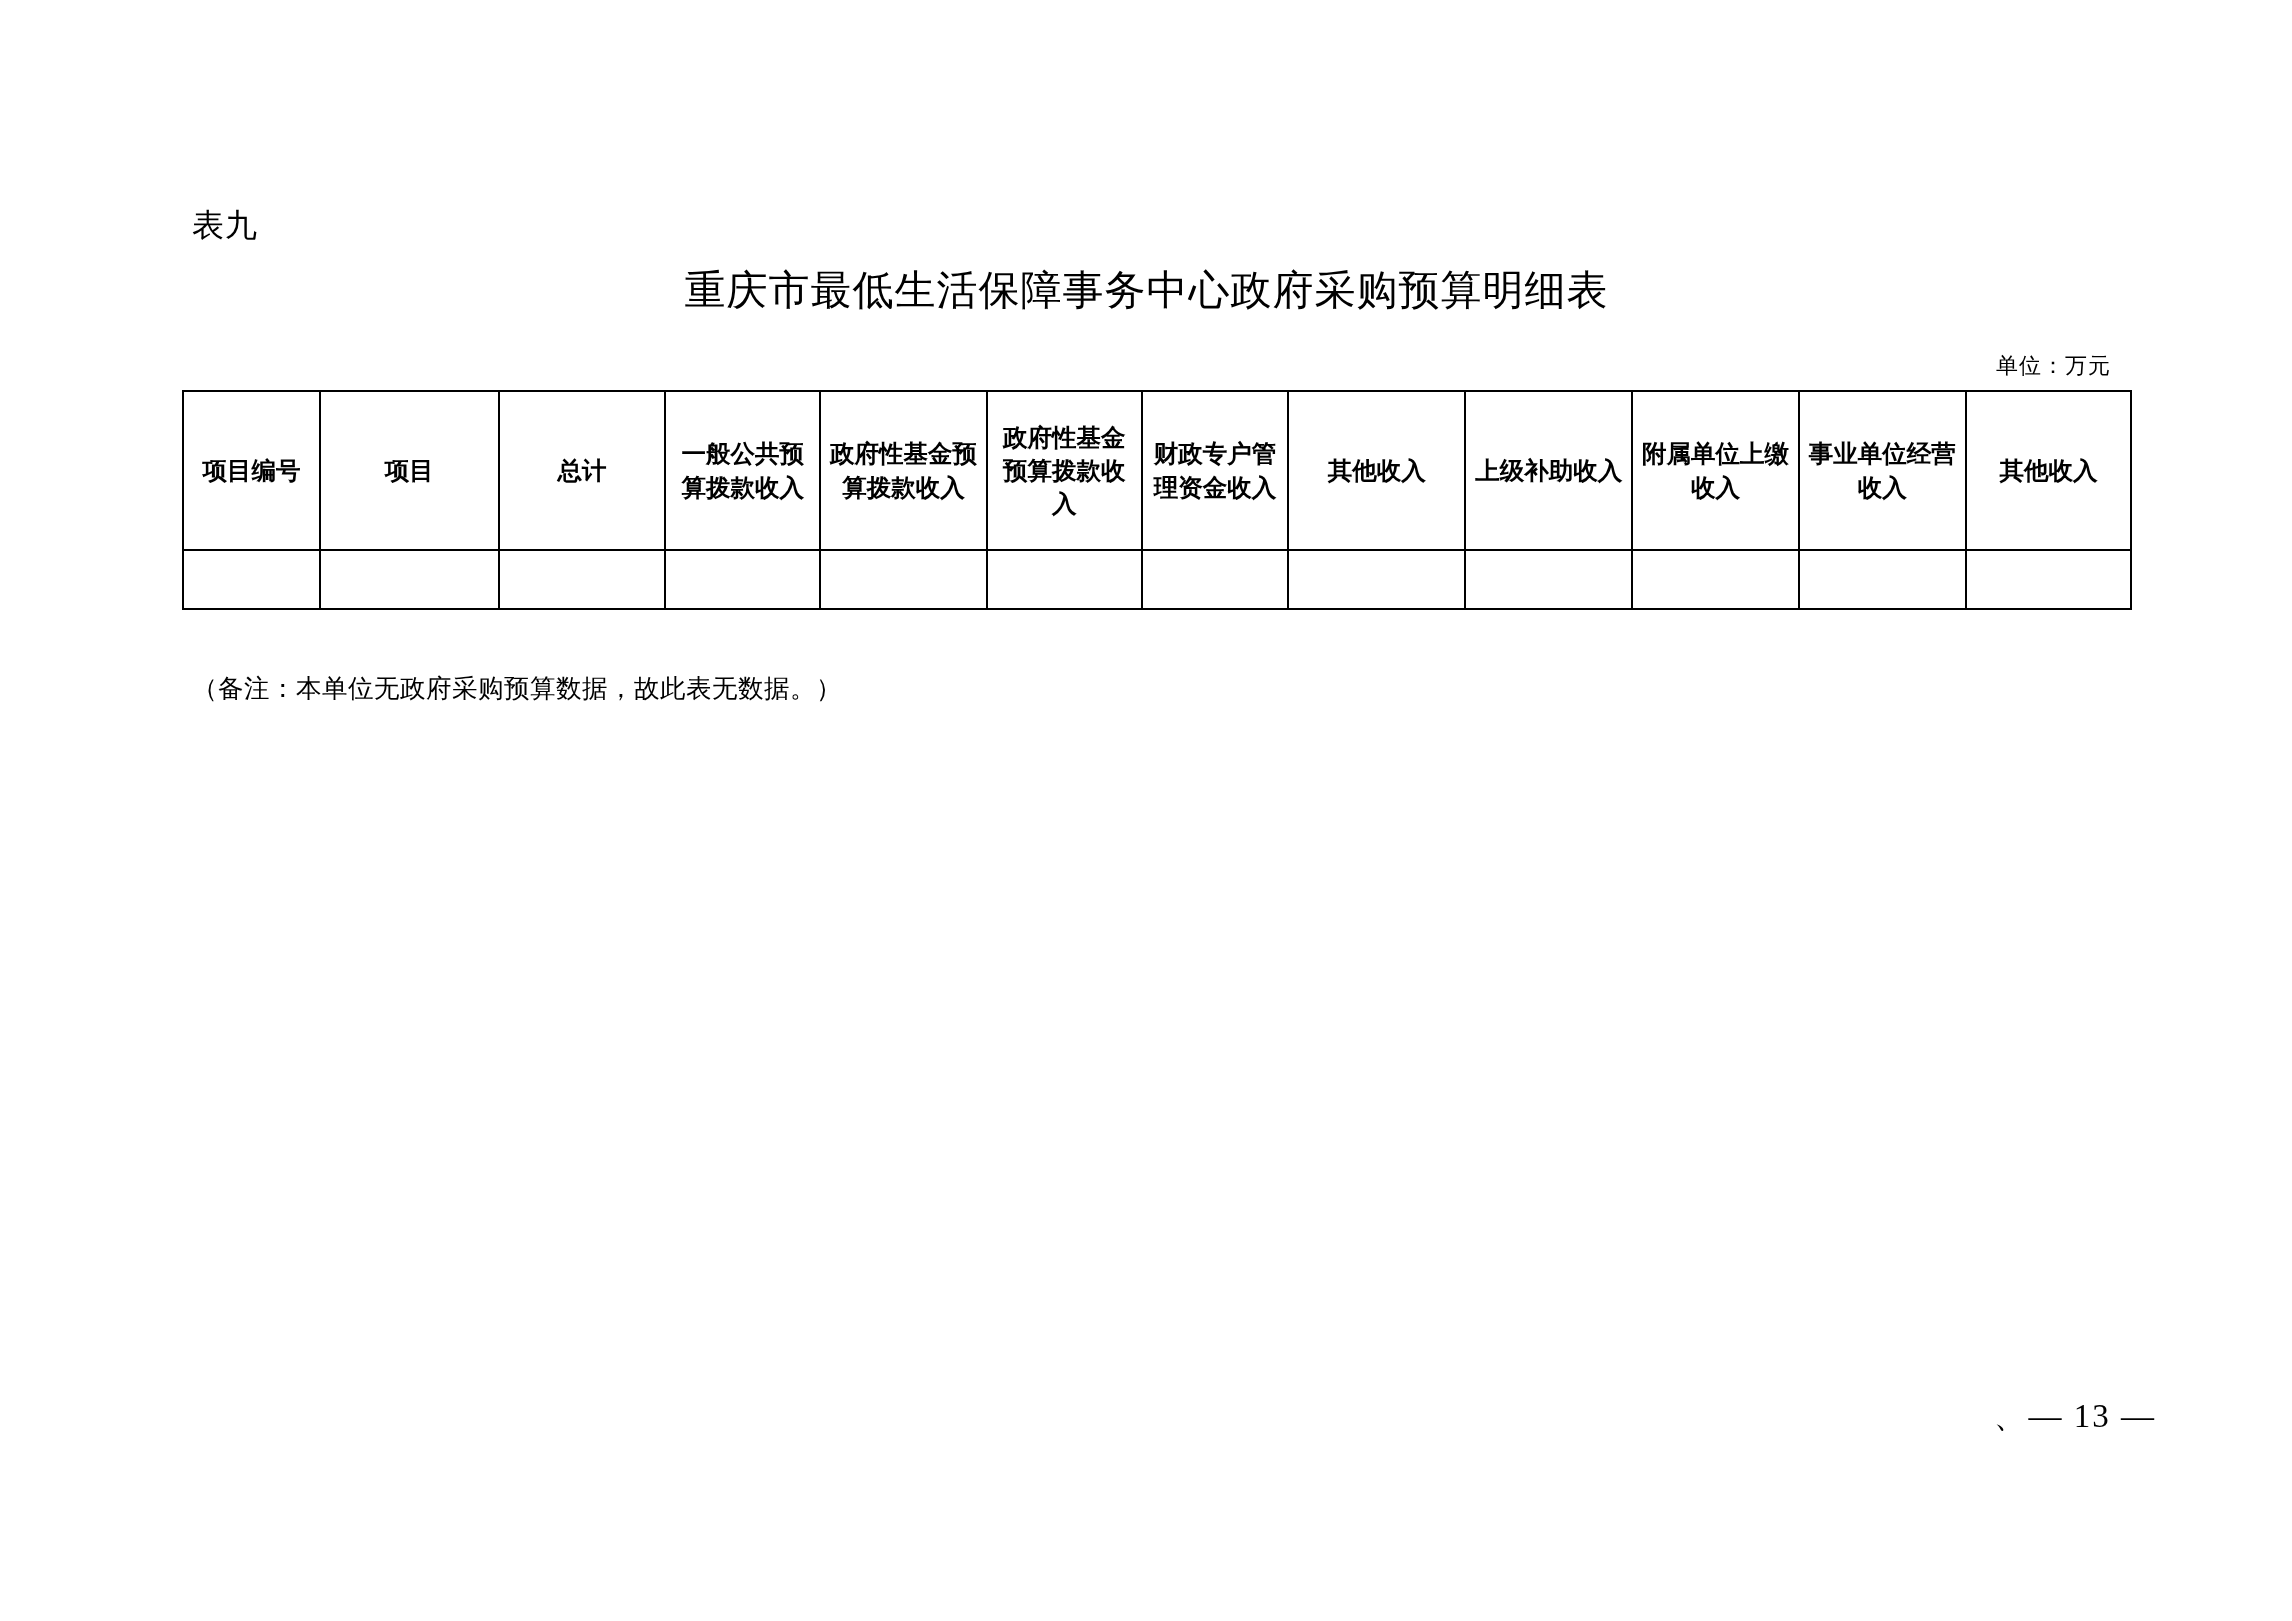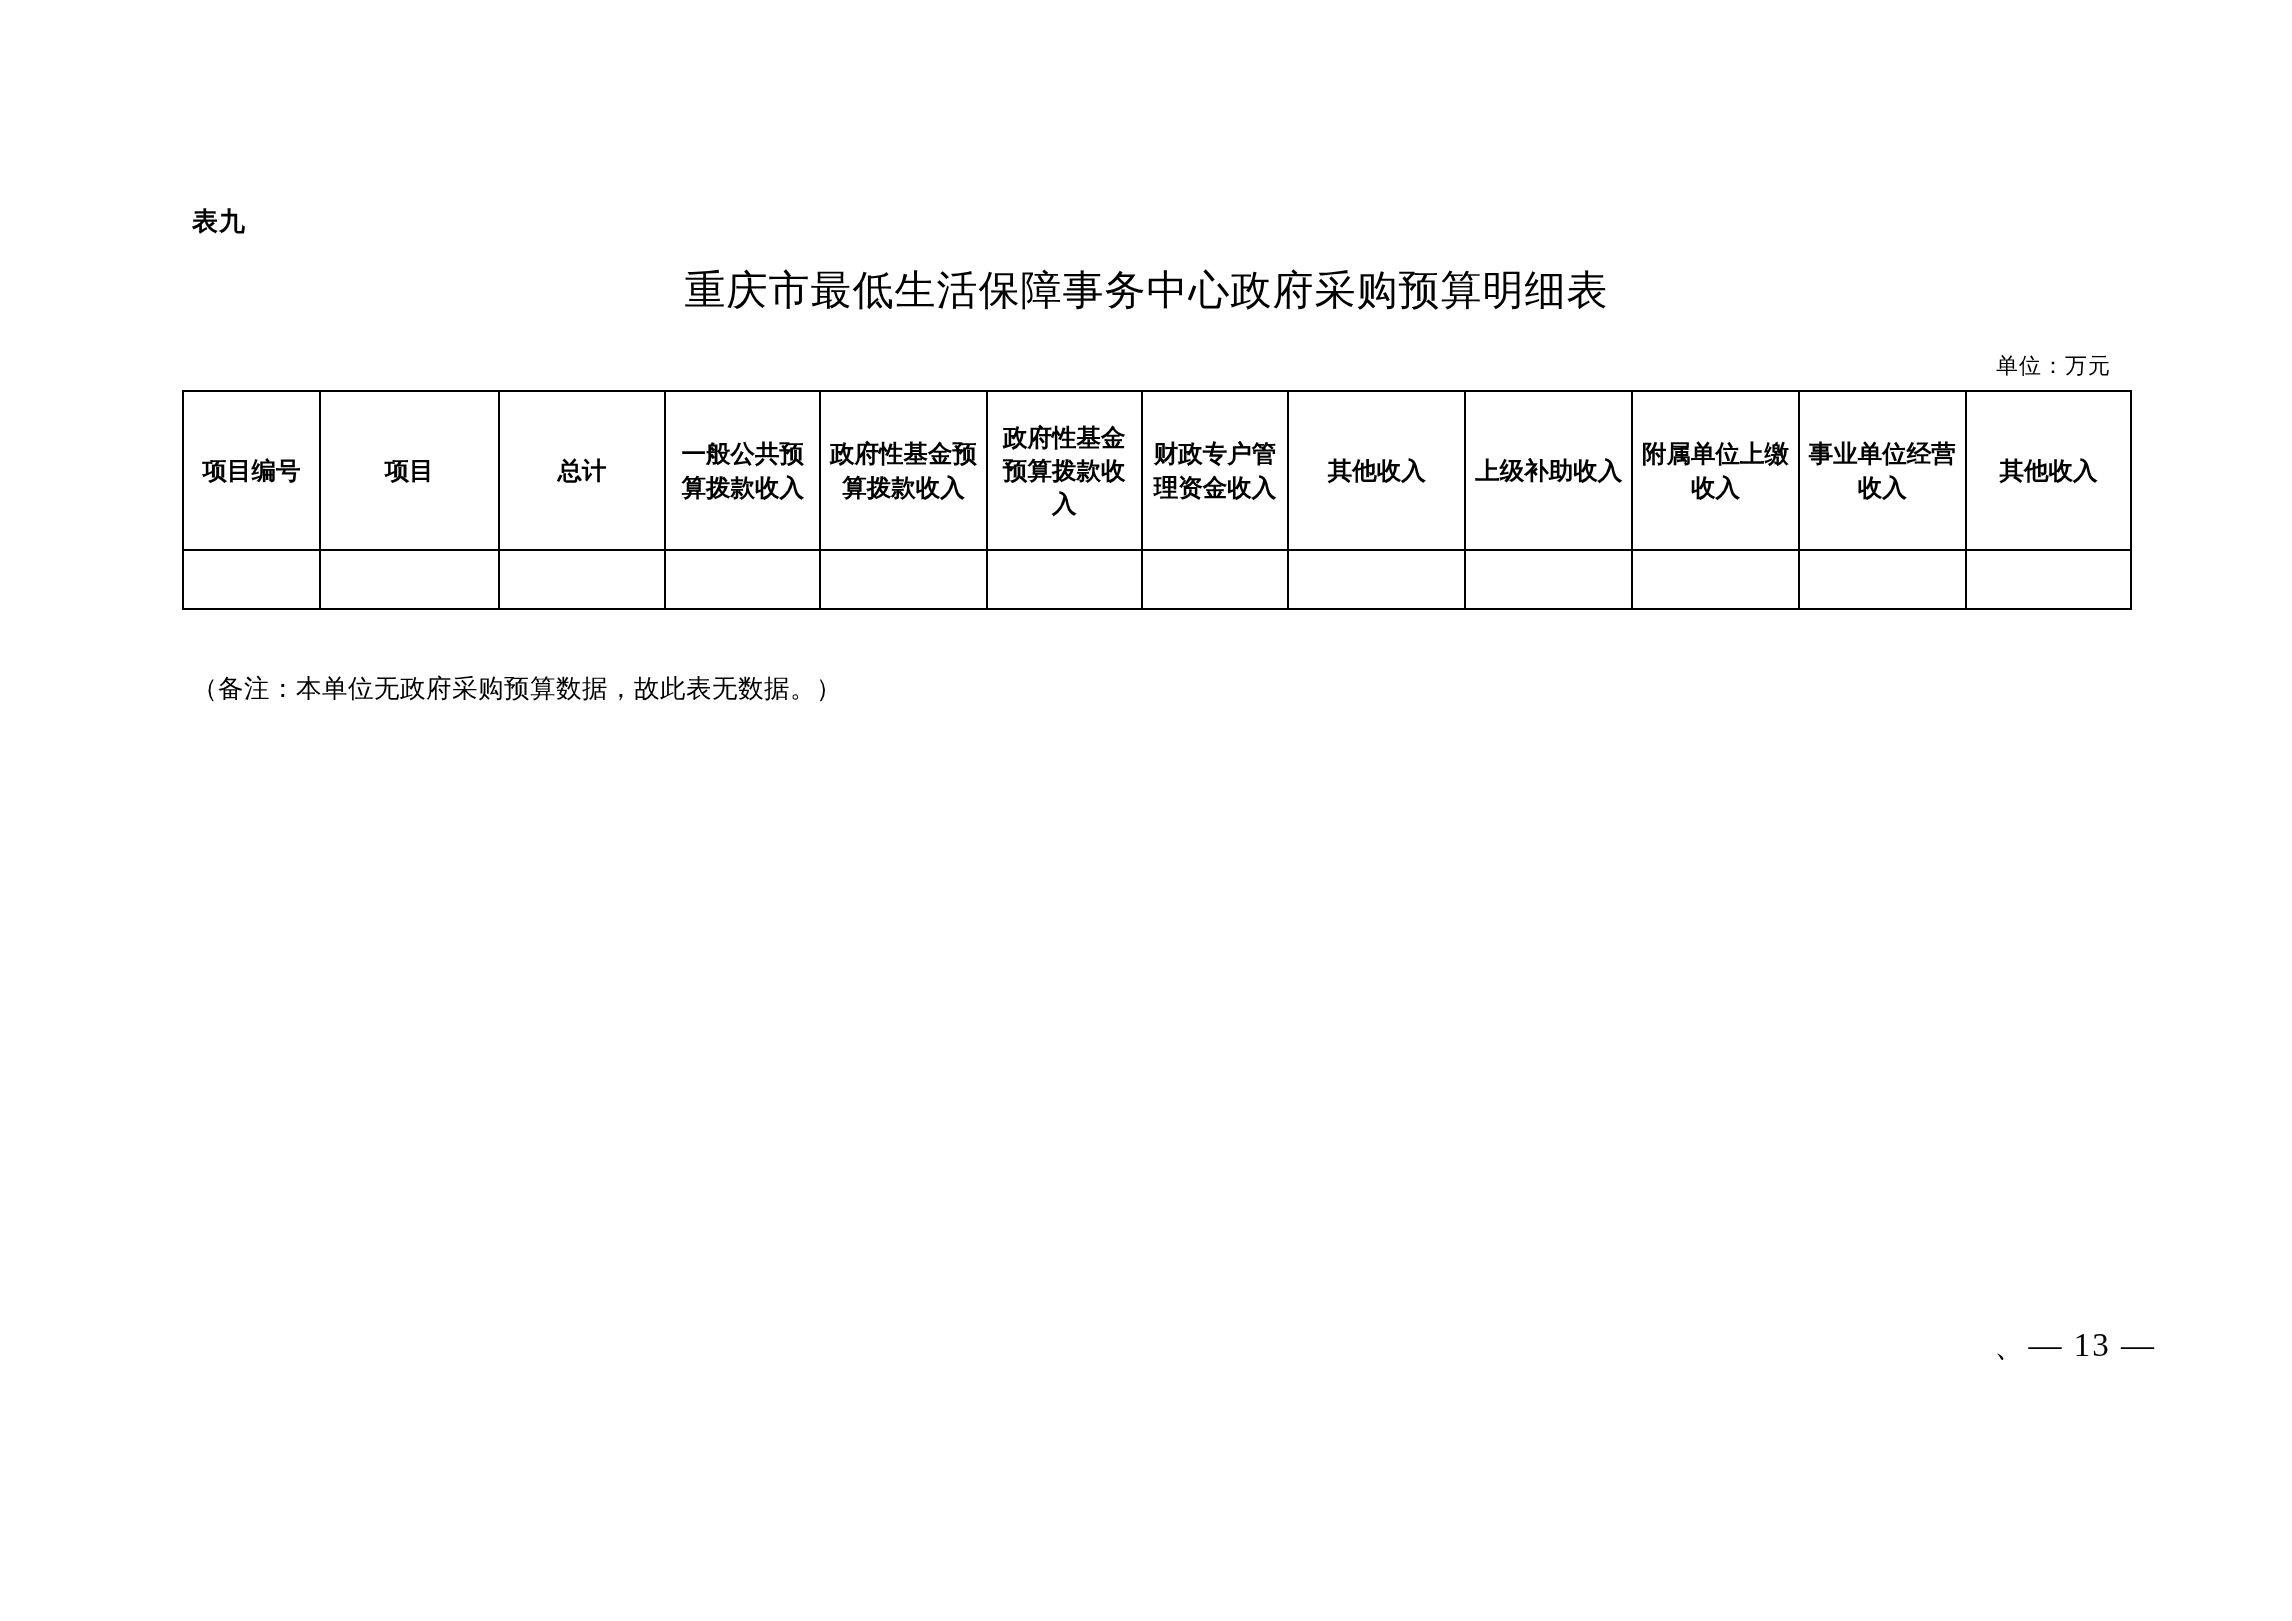--- a/index.html
+++ b/index.html
@@ -19,24 +19,23 @@
     position: absolute;
     left: 0;
     top: 0;
     width: 2293px;
     height: 1621px;
   }
   .table-label {
     position: absolute;
     left: 192px;
     top: 204px;
-    font-size: 26px;
+    font-size: 32px;
     letter-spacing: 1px;
     font-family: "Liberation Serif", "DejaVu Serif", serif;
-    font-weight: bold;
   }
   .doc-title {
     position: absolute;
     left: 0;
     top: 263px;
     width: 2293px;
     text-align: center;
     font-size: 41px;
     font-weight: normal;
     letter-spacing: 1px;
@@ -92,21 +91,21 @@
   .remark {
     position: absolute;
     left: 192px;
     top: 671px;
     font-size: 25.5px;
     letter-spacing: 0.5px;
   }
   .page-number {
     position: absolute;
     right: 137px;
-    top: 1323px;
+    top: 1394px;
     font-size: 33px;
     letter-spacing: 2px;
     font-family: "Liberation Serif", "DejaVu Serif", serif;
   }
 </style>
 </head>
 <body>
 
 <div class="page">
 

